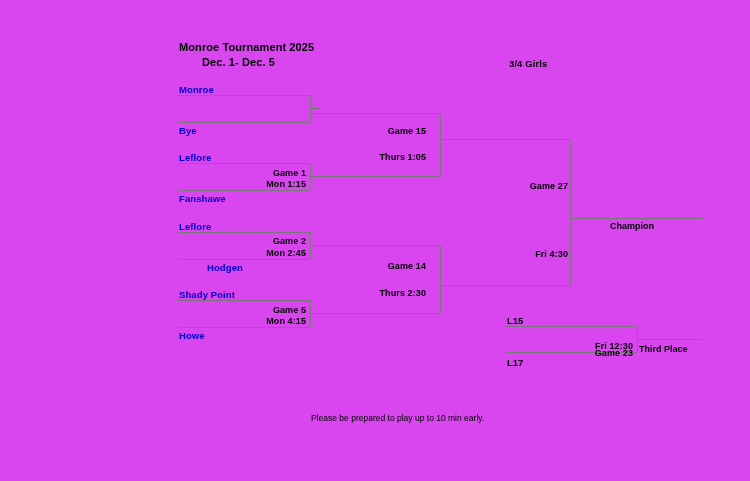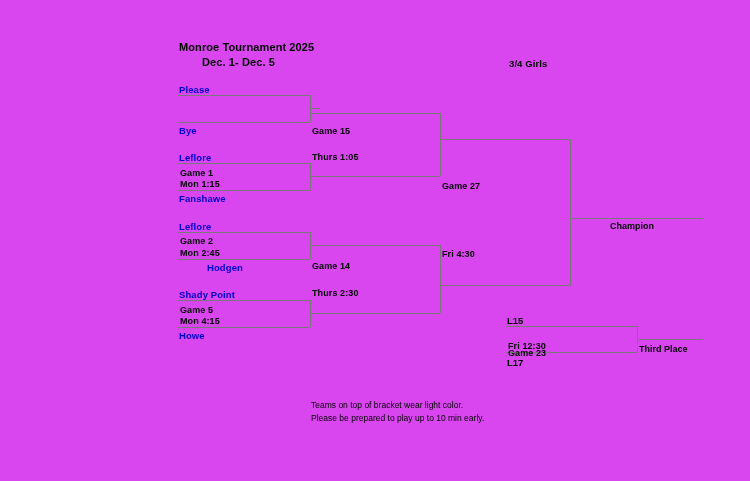--- a/index.html
+++ b/index.html
@@ -45,20 +45,21 @@
     font-size: 9.5px;
     color: #000000;
     white-space: nowrap;
   }
   .gm {
     position: absolute;
     font-weight: bold;
     font-size: 9px;
     color: #000000;
     white-space: nowrap;
+    text-align: right;
     letter-spacing: 0.1px;
   }
   .outcome {
     position: absolute;
     font-weight: bold;
     font-size: 9px;
     color: #000000;
     white-space: nowrap;
   }
   .note {
@@ -81,21 +82,21 @@
 </style>
 </head>
 <body>
 
 <div id="bracket-page">
 
   <div class="hdr" id="title-main">Monroe Tournament 2025</div>
   <div class="hdr" id="title-dates">Dec. 1- Dec. 5</div>
   <div class="hdr" id="division-label">3/4 Girls</div>
 
-  <div class="team" style="left:179px; top:84px;">Please</div>
+  <div class="team" style="left:179px; top:84px;">Monroe</div>
   <div class="hline" style="left:178px; top:95px; width:132px;"></div>
   <div class="vline" style="left:310px; top:95px; height:27px;"></div>
   <div class="hline" style="left:178px; top:122px; width:132px;"></div>
   <div class="hline" style="left:310px; top:108px; width:10px;"></div>
   <div class="gm" style="left:180px; top:100px; width:126px;"></div>
   <div class="gm" style="left:180px; top:111px; width:126px;"></div>
   <div class="team" style="left:179px; top:125px;">Bye</div>
 
   <div class="team" style="left:179px; top:152px;">Leflore</div>
   <div class="hline" style="left:178px; top:163px; width:132px;"></div>
@@ -149,16 +150,15 @@
   <div class="hline" style="left:506px; top:326px; width:131px;"></div>
   <div class="vline" style="left:637px; top:326px; height:26px;"></div>
   <div class="hline" style="left:506px; top:352px; width:131px;"></div>
   <div class="gm" style="left:508px; top:330px; width:125px;margin-top:18px;">Game 23</div>
   <div class="gm" style="left:508px; top:341px; width:125px;">Fri 12:30</div>
   <div class="slot-label" style="left:507px; top:357px;">L17</div>
 
   <div class="hline" style="left:637px; top:339px; width:66px;"></div>
   <div class="outcome" style="left:639px; top:344px;">Third Place</div>
 
-  <div class="note" style="left:311px; top:400px;">Teams on top of bracket wear light color.</div>
   <div class="note" style="left:311px; top:413px;">Please be prepared to play up to 10 min early.</div>
 
 </div>
 
 </body></html>

